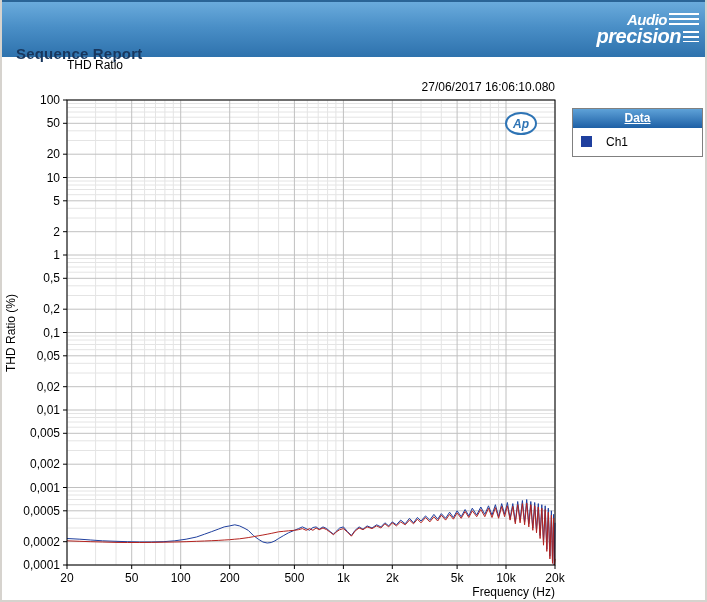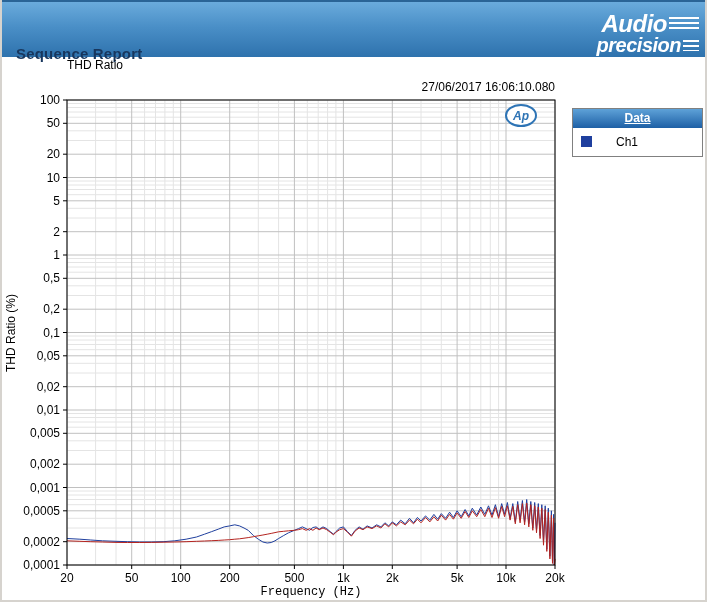--- a/index.html
+++ b/index.html
@@ -13,49 +13,49 @@
     position:absolute;left:0;top:0;width:707px;height:57px;
     background:linear-gradient(180deg,#6aabdc 0%,#4a8fc7 45%,#2e72ad 100%);
     border-top:2px solid #2a6496;box-sizing:border-box;
   }
   .header-title{
     position:absolute;left:14px;top:16px;
     font-size:15px;font-weight:700;color:#17365d;letter-spacing:0.2px;margin-top:27px;
   }
   .brand{position:absolute;right:10px;top:10px;color:#fff;font-style:italic;font-weight:700;line-height:1;}
   .brand-row{display:flex;justify-content:flex-end;align-items:center;gap:2px;}
-  .brand-audio{font-size:24px;letter-spacing:-0.5px;}
+  .brand-audio{font-size:15px;letter-spacing:-0.5px;}
   .brand-precision{font-size:20px;letter-spacing:-0.5px;margin-top:-1px;}
   .brand-bars{display:inline-block;background:repeating-linear-gradient(180deg,#ffffff 0 2px,rgba(255,255,255,0) 2px 5px);}
   .brand-bars-1{width:30px;height:14px;}
   .brand-bars-2{width:16px;height:11px;}
   .chart-title{position:absolute;left:65px;top:58px;width:488px;text-align:left;font-size:12px;color:#000;}
   .timestamp{position:absolute;left:65px;top:80px;width:488px;text-align:right;font-size:12px;color:#000;}
   #plot{position:absolute;left:0;top:57px;}
   #plot text{font-family:"Liberation Sans",sans-serif;font-size:12px;fill:#000;}
   .ylabel-wrap{position:absolute;left:0;top:100px;width:18px;height:465px;display:flex;align-items:center;justify-content:center;}
   .ylabel-wrap span{transform:rotate(-90deg);white-space:nowrap;font-size:12px;color:#000;}
-  .xlabel{position:absolute;left:65px;top:585px;width:488px;text-align:center;font-size:12px;color:#000;font-family:Liberation Mono, monospace;}
+  .xlabel{position:absolute;left:65px;top:585px;width:488px;text-align:right;font-size:12px;color:#000;}
   .ap-watermark{
-    position:absolute;left:503px;top:104px;width:28px;height:19px;
+    position:absolute;left:503px;top:112px;width:28px;height:19px;
     border:2px solid #2e74b5;border-radius:50%;
     display:flex;align-items:center;justify-content:center;
     color:#2e74b5;font-style:italic;font-weight:700;font-size:12px;background:#fff;
   }
   .legend{
     position:absolute;left:570px;top:108px;width:131px;
     border:1px solid #808080;background:#ffffff;box-sizing:border-box;
   }
   .legend-header{
     height:19px;line-height:19px;text-align:center;
     background:linear-gradient(180deg,#5ea2d8 0%,#1d5fa5 100%);
     color:#ffffff;font-weight:700;font-size:12px;text-decoration:underline;
   }
   .legend-body{padding:4px 6px 5px 8px;}
-  .legend-item{display:flex;align-items:center;gap:24px;height:19px;font-size:12px;color:#000;}
+  .legend-item{display:flex;align-items:center;gap:14px;height:19px;font-size:12px;color:#000;}
   .legend-swatch{width:11px;height:11px;display:inline-block;}
 </style>
 </head>
 <body>
 
 <div class="header">
   <div class="header-title">Sequence Report</div>
   <div class="brand">
     <div class="brand-row">
       <span class="brand-audio">Audio</span>

